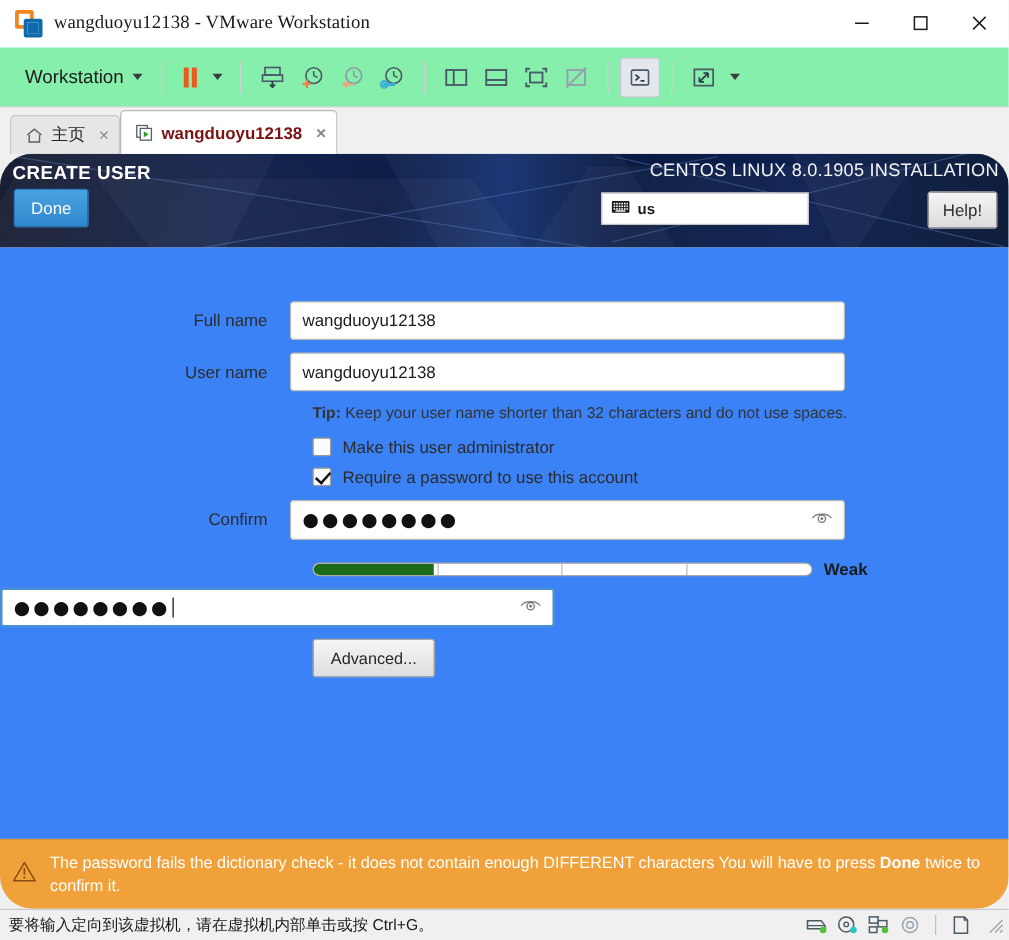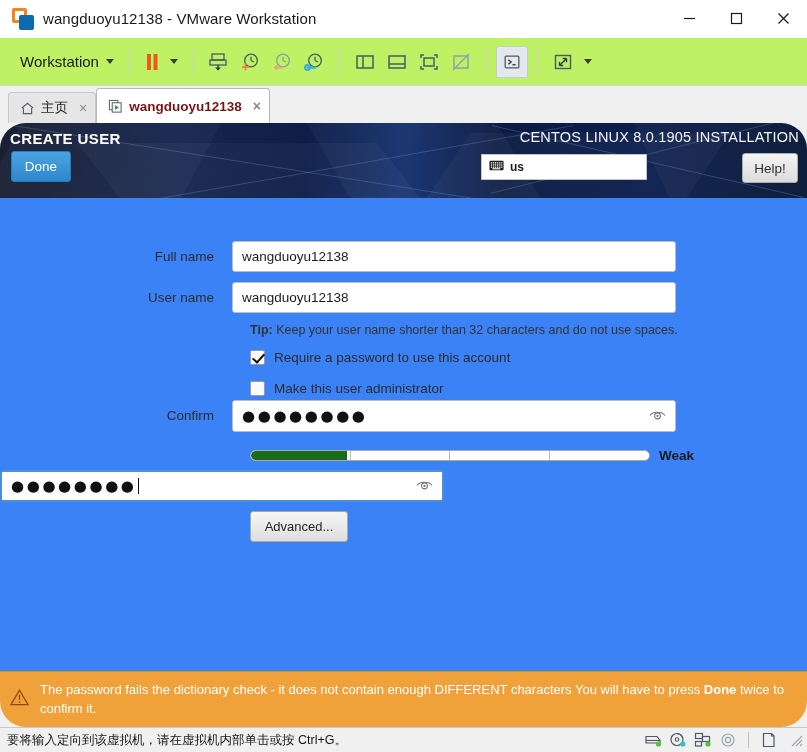--- a/index.html
+++ b/index.html
@@ -42,35 +42,35 @@
     border: 3px solid #0d6aad; border-radius: 2px;
     background: #ffffff;
   }
   .vm-logo .sq-blue-inner {
     position: absolute; left: 10px; top: 10px;
     width: 9px; height: 9px;
     background: #0d6aad;
   }
   .title-text {
     font-size: 15px; color: #1a1a1a;
-    white-space: nowrap; letter-spacing: 0.1px;
+    white-space: nowrap; letter-spacing: 0.1px; font-family: Liberation Serif, serif;
   }
   .title-spacer { flex: 1 1 auto; }
   .win-btns { display: flex; height: 38px; }
   .win-btn {
     width: 47px; height: 38px;
     display: flex; align-items: center; justify-content: center;
     cursor: default;
   }
   .win-btn svg { display: block; }
 
   
   .toolbar {
     height: 48px; flex: 0 0 48px;
-    background: #bef264;
+    background: #86efac;
     display: flex; align-items: center;
     border-bottom: 1px solid #d4d4d4;
     padding-left: 14px;
   }
   .tb-menu {
     font-size: 15px; color: #1a1a1a;
     display: flex; align-items: center; gap: 7px;
     padding: 4px 6px; cursor: default;
   }
   .caret {
@@ -606,28 +606,28 @@
 
       <div class="form-row">
         <div class="form-label">User name</div>
         <div class="text-input">wangduoyu12138</div>
       </div>
 
       <div class="tip-row">
         <b>Tip:</b><span> Keep your user name shorter than 32 characters and do not use spaces.</span>
       </div>
 
+      <div class="check-row">
+        <span class="cbox"></span>
+        <span>Make this user administrator</span>
+      </div>
+
       <div class="check-row" style="margin-bottom:7px;">
         <span class="cbox checked"></span>
         <span>Require a password to use this account</span>
-      </div>
-
-      <div class="check-row">
-        <span class="cbox"></span>
-        <span>Make this user administrator</span>
       </div>
 
       <div class="form-row">
         <div class="form-label">Confirm</div>
         <div class="pw-input">
           <span class="pw-dots">●●●●●●●●</span>
           <span class="eye-wrap">
             <svg width="17" height="12" viewBox="0 0 18 12">
               <path d="M1 6.5 C4 2, 14 2, 17 6.5" fill="none" stroke="#767676" stroke-width="1.1"></path>
               <circle cx="9" cy="7" r="3.1" fill="none" stroke="#767676" stroke-width="1.1"></circle>

